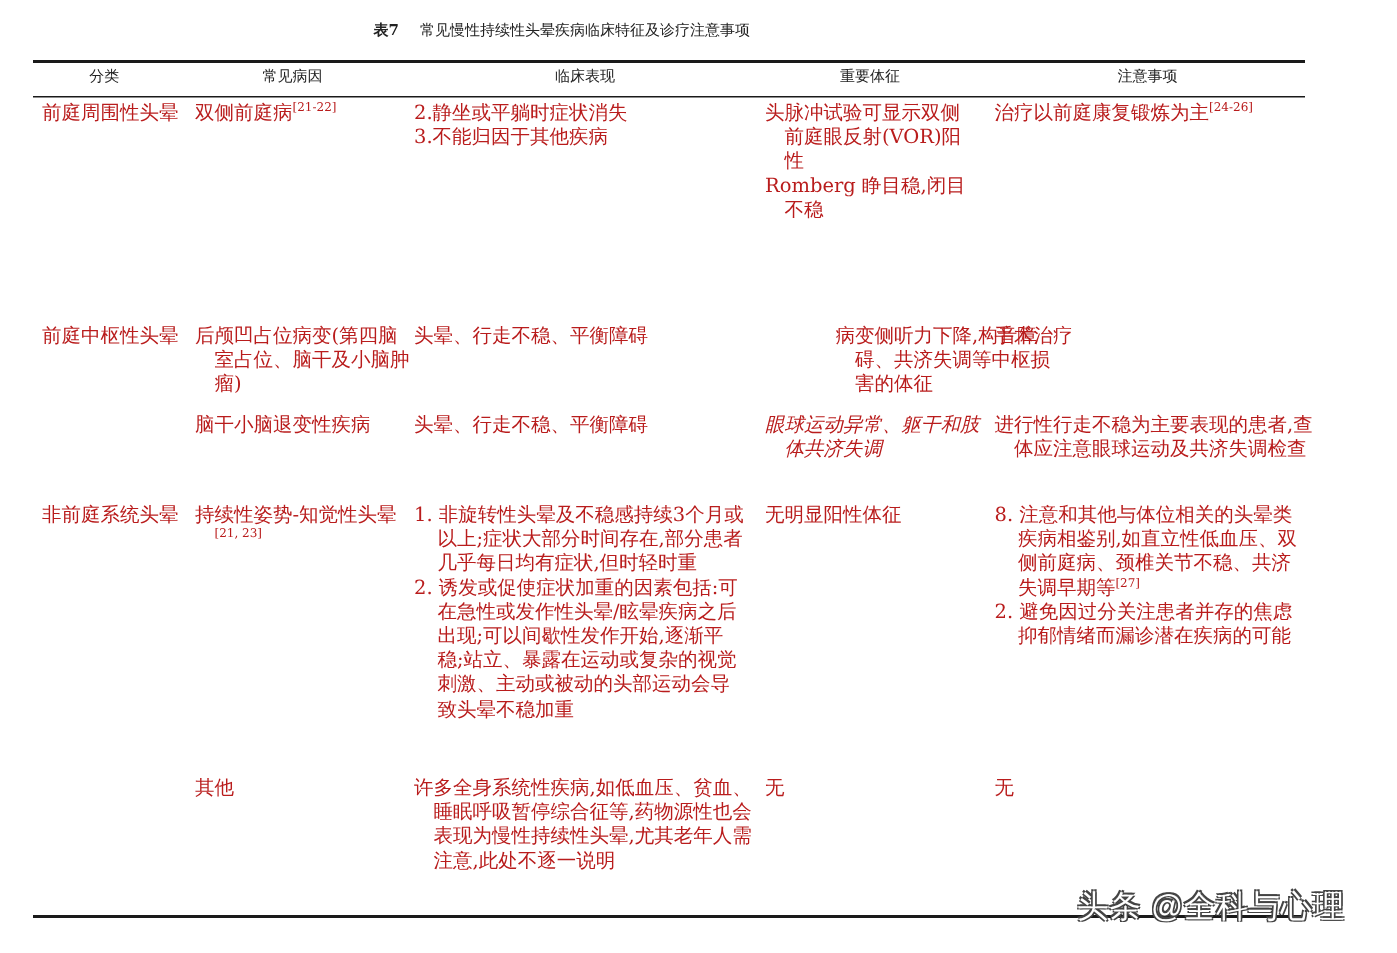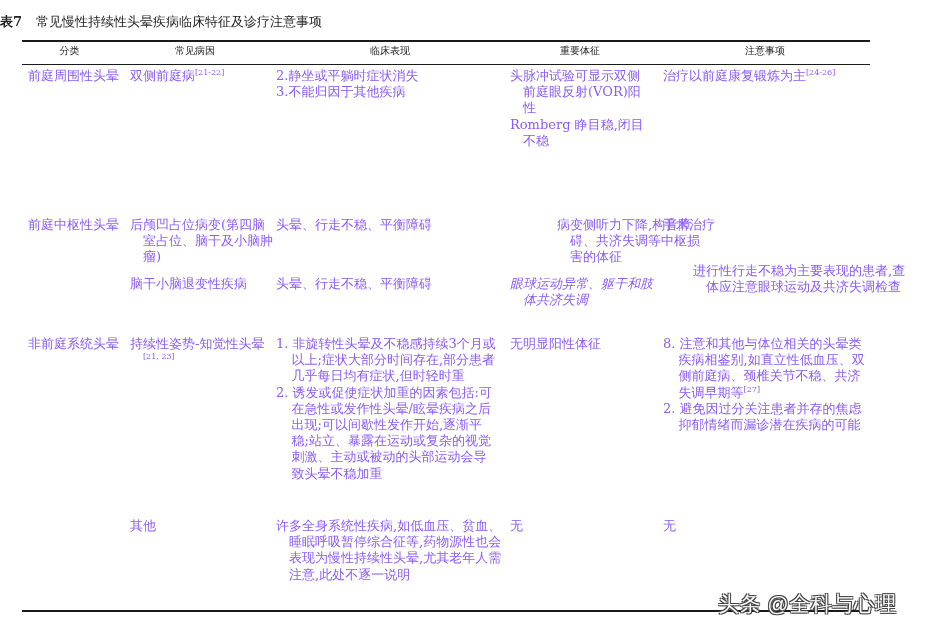--- a/index.html
+++ b/index.html
@@ -1,25 +1,25 @@
 <!DOCTYPE html>
 <html><head>
 <meta charset="utf-8">
 <style>
   html, body { margin:0; padding:0; background:#ffffff; }
   body { width:931px; height:635px; position:relative; overflow:hidden;
          font-family:"DejaVu Serif", "Liberation Serif", serif; color:#222; }
-  .caption { position:absolute; top:13px; left:0; width:749px; 
-             font-size:13px; color:#222; }
+  .caption { position:absolute; top:13px; left:0; width:749px; text-align:center;
+             font-size:10px; color:#222; }
   .caption .label { font-weight:bold; margin-right:14px; }
   .rule { position:absolute; left:22px; width:848px; background:#1a1a1a; }
   .rule.top { top:40px; height:1.5px; }
   .rule.mid { top:64px; height:1px; }
   .rule.bot { top:610px; height:1.5px; }
-  .cell { position:absolute; font-size:13px; line-height:16.2px; color:#8b5cf6; }
+  .cell { position:absolute; font-size:13px; line-height:16.2px; color:#b91c1c; }
   .hdr { position:absolute; top:44px; font-size:10px; text-align:center; color:#222; }
   .hang { padding-left:1em; text-indent:-1em; }
   .hang2 { padding-left:1.2em; text-indent:-1.2em; }
   sup { font-size:8px; vertical-align:5px; line-height:0; }
   .watermark { position:absolute; left:718px; top:590px; font-family:Liberation Sans, sans-serif;
                font-size:21px; color:#fff; letter-spacing:0.5px;
                text-shadow:-1px -1px 0 #444, 1px -1px 0 #444, -1px 1px 0 #444, 1px 1px 0 #444; }
 </style>
 </head>
 <body>
@@ -57,21 +57,21 @@
   <div class="cell hang" style="left:130px;top:217px;width:135px;">后颅凹占位病变(第四脑室占位、脑干及小脑肿瘤)</div>
   <div class="cell" style="left:276px;top:217px;width:222px;">头晕、行走不稳、平衡障碍</div>
   <div class="cell hang" style="left:510px;top:217px;width:135px;margin-left:47px;">病变侧听力下降,构音障碍、共济失调等中枢损害的体征</div>
   <div class="cell" style="left:663px;top:217px;width:210px;">手术治疗</div>
 </div>
 
 <div>
   <div class="cell hang" style="left:130px;top:276px;width:140px;">脑干小脑退变性疾病</div>
   <div class="cell" style="left:276px;top:276px;width:222px;">头晕、行走不稳、平衡障碍</div>
   <div class="cell hang" style="left:510px;top:276px;width:135px;font-style:italic;">眼球运动异常、躯干和肢体共济失调</div>
-  <div class="cell hang" style="left:663px;top:263px;width:205px;margin-left:30px;">进行性行走不稳为主要表现的患者,查体应注意眼球运动及共济失调检查</div>
+  <div class="cell hang" style="left:663px;top:276px;width:205px;">进行性行走不稳为主要表现的患者,查体应注意眼球运动及共济失调检查</div>
 </div>
 
 <div>
   <div class="cell hang" style="left:28px;top:336px;width:80px;">非前庭系统头晕</div>
   <div class="cell hang" style="left:130px;top:336px;width:135px;"><span>持续性姿势-知觉性头晕</span><sup>[21, 23]</sup></div>
   <div class="cell" style="left:276px;top:336px;width:222px;">
     <div class="hang2">1. 非旋转性头晕及不稳感持续3个月或以上;症状大部分时间存在,部分患者几乎每日均有症状,但时轻时重</div>
     <div class="hang2">2. 诱发或促使症状加重的因素包括:可在急性或发作性头晕/眩晕疾病之后出现;可以间歇性发作开始,逐渐平稳;站立、暴露在运动或复杂的视觉刺激、主动或被动的头部运动会导致头晕不稳加重</div>
   </div>
   <div class="cell" style="left:510px;top:336px;width:140px;">无明显阳性体征</div>

